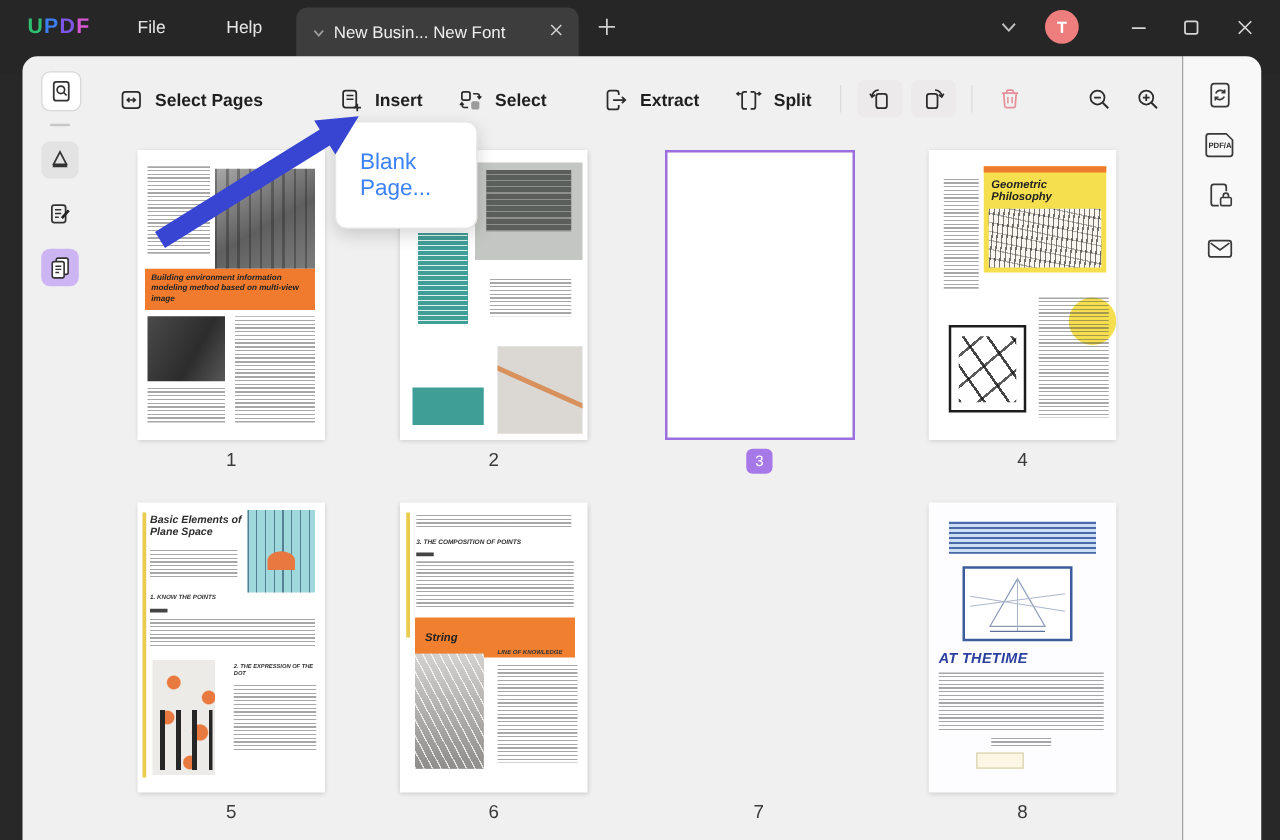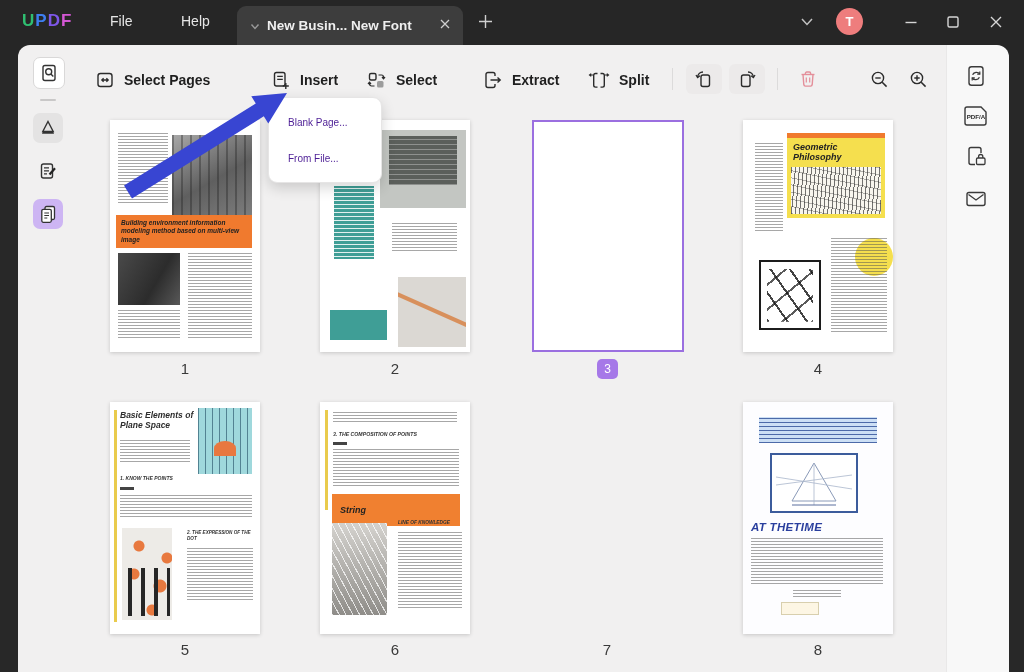--- a/index.html
+++ b/index.html
@@ -7,21 +7,21 @@
        font-family:"Liberation Sans",sans-serif;-webkit-font-smoothing:antialiased;}
   .abs{position:absolute;}
 
   
   .titlebar{position:absolute;left:0;top:0;width:1024px;height:60px;background:#262626;}
   .logo{position:absolute;left:22px;top:11px;font-size:17px;font-weight:bold;letter-spacing:1px;}
   .lg0{color:#2fbf71}.lg1{color:#3d7ef0}.lg2{color:#7e57e8}.lg3{color:#d457d4}
   .menu-item{position:absolute;top:13px;color:#e6e6e6;font-size:14px;cursor:default;}
   .tab{position:absolute;left:237px;top:6px;width:226px;height:39px;background:#3d3d3d;
        border-radius:9px 9px 0 0;display:flex;align-items:center;}
-  .tab-label{color:#efefef;font-size:13.5px;margin-left:30px;white-space:nowrap;font-weight:bold;}
+  .tab-label{color:#efefef;font-size:13.5px;margin-left:30px;white-space:nowrap;}
   .tab-close{position:absolute;right:12px;top:12px;}
   .newtab{position:absolute;left:477px;top:13px;}
   .avatar{position:absolute;left:836px;top:8px;width:27px;height:27px;border-radius:50%;
           background:#ee7d7d;display:flex;align-items:center;justify-content:center;}
   .avatar span{color:#fff;font-size:13px;font-weight:bold;}
   .wctl{position:absolute;top:14px;}
 
   
   .panel-main{position:absolute;left:18px;top:45px;width:928px;height:627px;
               background:#f1f0f0;border-radius:12px 0 0 0;}
@@ -42,21 +42,21 @@
   .tsep{position:absolute;top:68px;width:1px;height:22px;background:#dcdbdb;}
   .tibtn{position:absolute;top:64px;width:36px;height:30px;border-radius:6px;background:#eceaea;
          display:flex;align-items:center;justify-content:center;}
   .tibtn-plain{background:transparent;}
 
   
   .imenu{position:absolute;left:268px;top:97px;width:112px;height:84px;background:#fff;
          border:1px solid #e6e5e5;border-radius:9px;box-shadow:0 5px 14px rgba(0,0,0,.16);
          z-index:50;display:flex;flex-direction:column;justify-content:center;}
   .imenu-item{height:36px;display:flex;align-items:center;padding-left:19px;
-              font-size:10px;color:#4c1d95;cursor:default;}
+              font-size:18px;color:#3b82f6;cursor:default;}
 
   
   .arrow-overlay{position:absolute;left:0;top:0;width:1024px;height:672px;z-index:60;pointer-events:none;}
 
   
   .thumb{position:absolute;width:150px;height:232px;background:#fff;
          box-shadow:0 1px 4px rgba(0,0,0,.18);overflow:hidden;font-style:italic;}
   .thumb-sel{border:2px solid #9b6fe0;box-shadow:none;width:148px;height:228px;}
   .pnum{position:absolute;width:150px;text-align:center;font-size:15px;color:#3a3a3a;}
   .pnum-badge{position:absolute;width:21px;height:20px;background:#a678e8;border-radius:5px;
@@ -370,20 +370,19 @@
     </div>
     <div class="abs" style="left:8px;top:119px;font-size:11.5px;font-weight:bold;color:#2a3f9e;letter-spacing:.3px;">AT THETIME</div>
     <div class="abs fl-sm" style="left:8px;top:136px;width:132px;height:46px;"></div>
     <div class="abs fl-sm" style="left:50px;top:188px;width:48px;height:8px;"></div>
     <div class="abs" style="left:38px;top:200px;width:36px;height:11px;background:#fdf6e4;border:1px solid #d8cfae;"></div>
   </div>
   <div class="pnum" style="left:743px;top:641px;">8</div>
 
   <div class="imenu">
     <div class="imenu-item">Blank Page...</div>
-    <div class="imenu-item">From File...</div>
   </div>
 
   <svg class="arrow-overlay">
     <polygon points="287,93 268.3,123.5 263.8,116.3 132,198.4 124,185.6 255.8,103.5 251.3,96.3" fill="#3845d2"></polygon>
   </svg>
 
 </div>
 
 </body></html>

